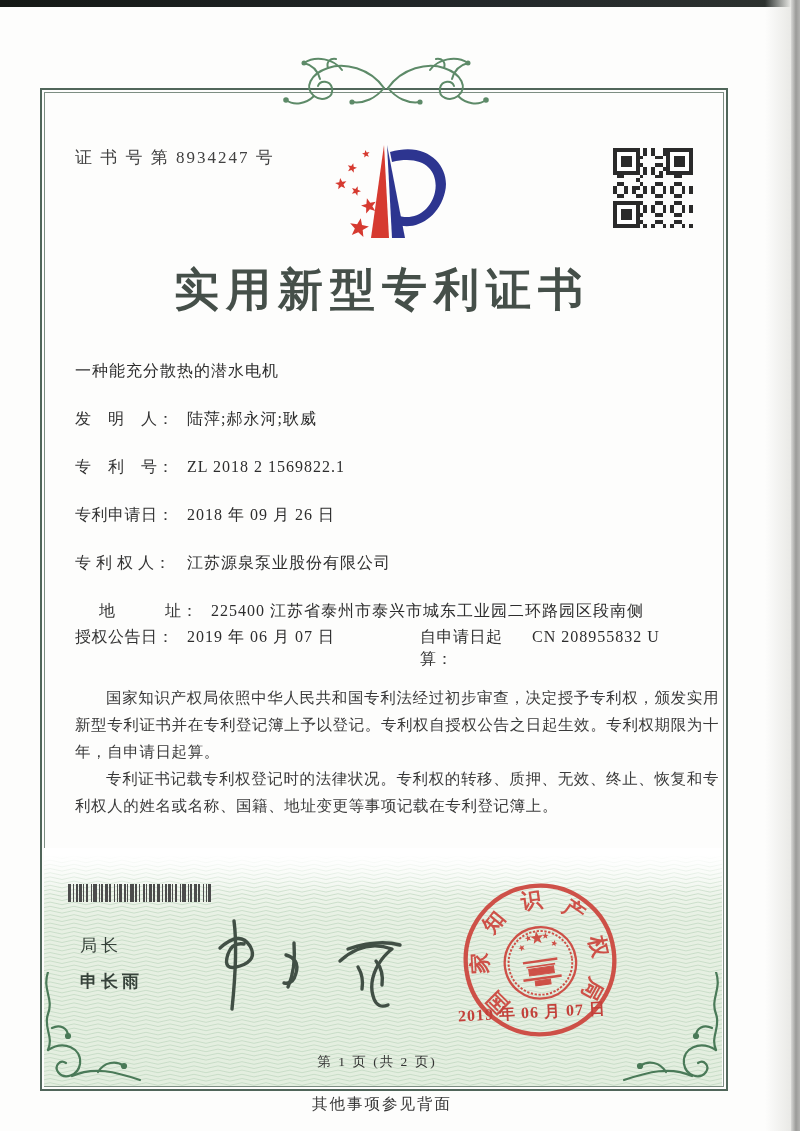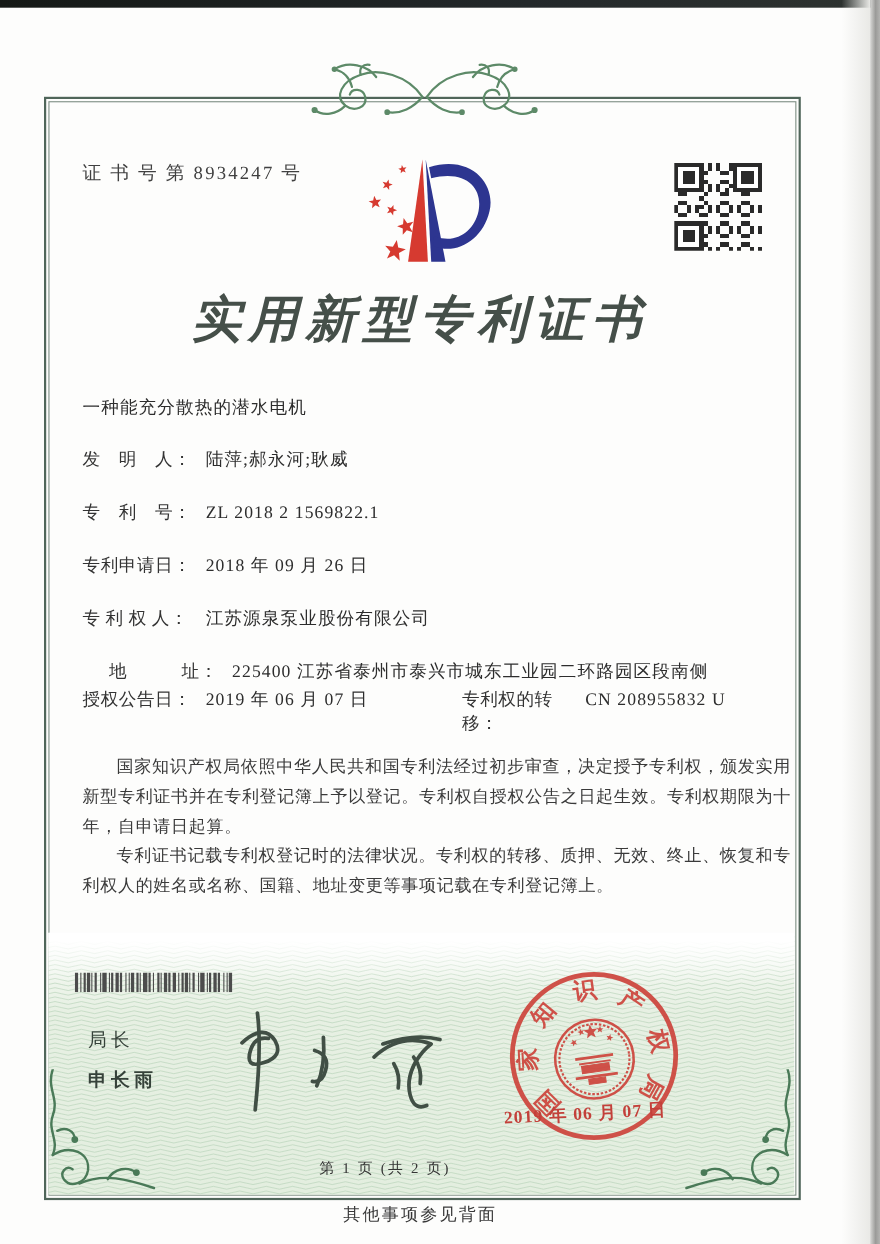--- a/index.html
+++ b/index.html
@@ -9,21 +9,21 @@
   
   .edge-top{left:0;top:0;width:800px;height:7px;background:linear-gradient(90deg,#151916,#23282a 60%,#2e3330);}
   .edge-right{right:0;top:0;width:9px;height:1131px;background:linear-gradient(90deg,#d8d8d6,#9b9b99 55%,#b3b3b1);}
   .edge-right-soft{right:9px;top:0;width:26px;height:1131px;background:linear-gradient(90deg,rgba(233,233,230,0),#e9e9e6);}
   
   .frame{left:40px;top:88px;width:684px;height:999px;border:2.5px solid #50665a;}
   .frame::after{content:"";position:absolute;left:2px;top:2px;right:2px;bottom:2px;border:1px solid #7d8e83;}
   
   .cert-no{left:75px;top:146px;font-size:17px;letter-spacing:2px;color:#404040;}
   .title{left:40px;top:260px;width:684px;text-align:center;font-size:45px;font-weight:700;
-         letter-spacing:7px;color:#454f49;font-style:italic;}
+         letter-spacing:7px;color:#454f49;}
   
   .fields{left:75px;top:360px;width:648px;font-size:16px;color:#2d2d2d;}
   .row{display:flex;line-height:22px;margin-bottom:26px;position:relative;}
   .flabel{flex:0 0 112px;letter-spacing:.5px;color:#333;}
   .fvalue{letter-spacing:1px;}
   .row-addr{margin-bottom:4px;margin-left:24px;}
   .row-addr .fvalue{max-width:452px;}
   .grant2{position:absolute;left:345px;top:0;display:flex;}
   
   .paras{left:75px;top:684px;width:644px;font-size:15.5px;line-height:27px;color:#3a3a3a;
@@ -32,21 +32,21 @@
   
   .band{left:44px;top:848px;width:678px;height:238px;
         background:linear-gradient(180deg,#ffffff 0%,#f3f8f1 10%,#e7f0e3 30%,#e3eedf 100%);}
   .band-fade{left:44px;top:848px;width:678px;height:46px;
         background:linear-gradient(180deg,#ffffff 15%,rgba(255,255,255,0));}
   
   .signer{left:80px;font-size:17px;letter-spacing:4px;color:#36423a;}
   .signer.t1{top:934px;} .signer.t2{top:970px;font-weight:bold;}
   .seal-date{left:458px;top:1002px;width:170px;color:#c3403a;font-size:16px;font-weight:700;
              letter-spacing:1px;transform:rotate(-3deg);}
-  .pagenum{left:40px;top:1053px;width:620px;text-align:center;font-size:13.5px;color:#353535;letter-spacing:2px;}
+  .pagenum{left:40px;top:1053px;width:620px;text-align:center;font-size:13.5px;color:#353535;letter-spacing:2px;padding-left:27px;}
   .note{left:40px;top:1094px;width:684px;text-align:center;font-size:15.5px;color:#383838;letter-spacing:2px;font-family:Liberation Serif, serif;}
   svg{display:block;}
 </style>
 </head>
 <body>
 
 <div class="abs edge-top"></div>
 <div class="abs edge-right-soft"></div>
 <div class="abs edge-right"></div>
 
@@ -306,21 +306,21 @@
     <span class="fvalue">江苏源泉泵业股份有限公司</span>
   </div>
   <div class="row row-addr">
     <span class="flabel">地　　　址：</span>
     <span class="fvalue">225400 江苏省泰州市泰兴市城东工业园二环路园区段南侧</span>
   </div>
   <div class="row">
     <span class="flabel">授权公告日：</span>
     <span class="fvalue">2019 年 06 月 07 日</span>
     <span class="grant2">
-      <span class="flabel" style="flex-basis:112px">专利权的转移：</span>
+      <span class="flabel" style="flex-basis:112px">自申请日起算：</span>
       <span class="fvalue">CN 208955832 U</span>
     </span>
   </div>
 </div>
 
 <div class="abs paras">
   <p>国家知识产权局依照中华人民共和国专利法经过初步审查，决定授予专利权，颁发实用新型专利证书并在专利登记簿上予以登记。专利权自授权公告之日起生效。专利权期限为十年，自申请日起算。</p>
   <p>专利证书记载专利权登记时的法律状况。专利权的转移、质押、无效、终止、恢复和专利权人的姓名或名称、国籍、地址变更等事项记载在专利登记簿上。</p>
 </div>
 

